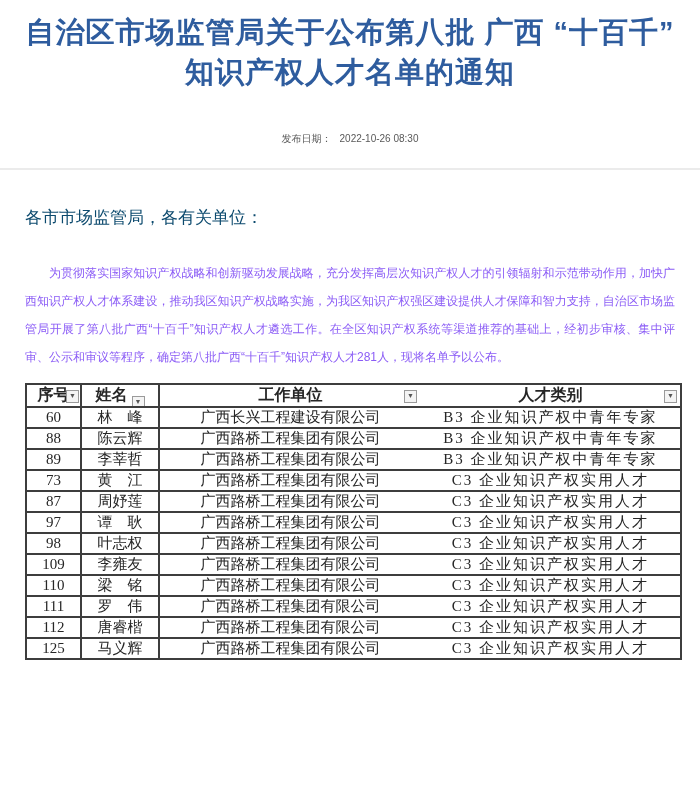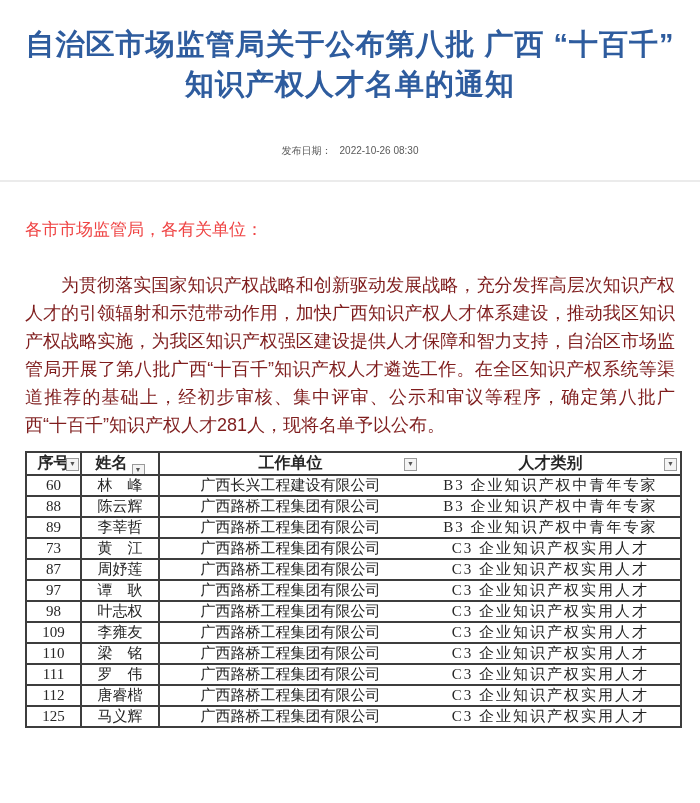--- a/index.html
+++ b/index.html
@@ -4,21 +4,21 @@
 <style>
   * { box-sizing: border-box; }
   html, body { margin: 0; padding: 0; }
   body {
     width: 700px; height: 803px;
     background: #ffffff;
     font-family: "Liberation Sans", sans-serif;
     overflow: hidden;
   }
   .title {
-    padding-top: 24px;
+    padding-top: 12px;
     text-align: center;
     color: #2e5c9e;
     font-weight: bold;
     font-size: 29px;
     line-height: 40px;
     letter-spacing: 1px;
   }
   .pubdate {
     margin-top: 40px;
     text-align: center;
@@ -27,27 +27,27 @@
   }
   .pubdate .lbl { margin-right: 8px; }
   .divider {
     margin-top: 22px;
     border-top: 2px solid #ebebeb;
     height: 0;
   }
   .salutation {
     margin: 36px 25px 0 25px;
     font-size: 17px;
-    color: #ef4444;
+    color: #0c4a6e;
   }
   .paragraph {
     margin: 30px 25px 0 25px;
-    font-size: 18px;
+    font-size: 12px;
     line-height: 28px;
-    color: #7f1d1d;
+    color: #8b5cf6;
     text-indent: 2em;
     text-align: justify;
   }
   .table-wrap { margin: 12px 0 0 25px; }
   table.talent {
     border-collapse: collapse;
     width: 655px;
     table-layout: fixed;
     font-family: "Liberation Serif", serif;
     color: #262626;

